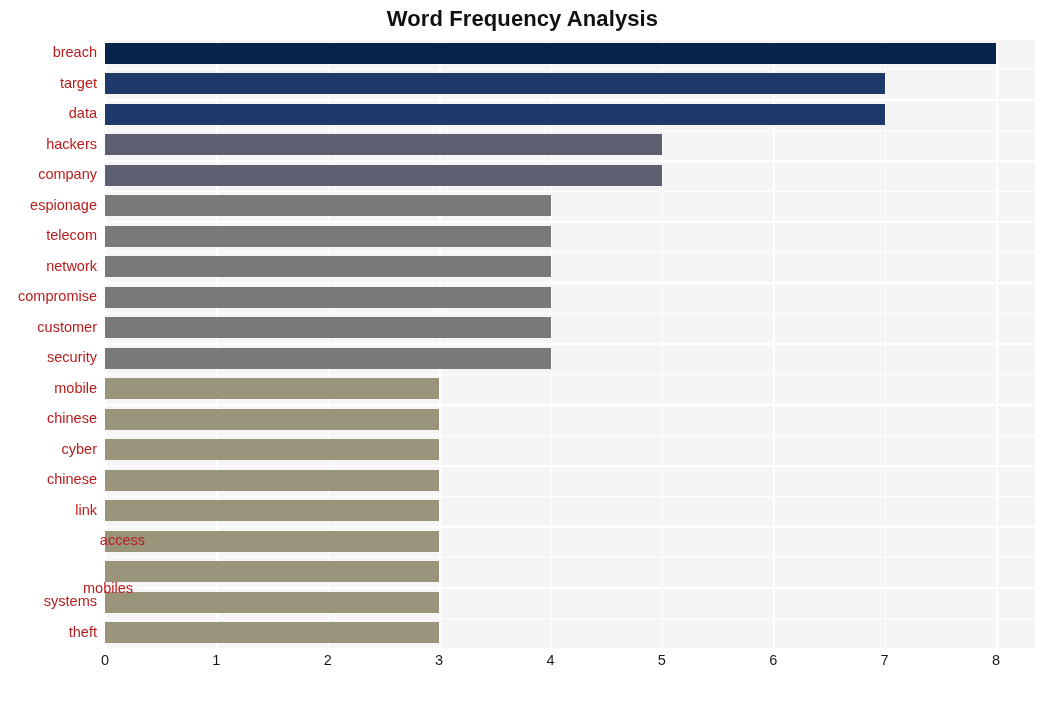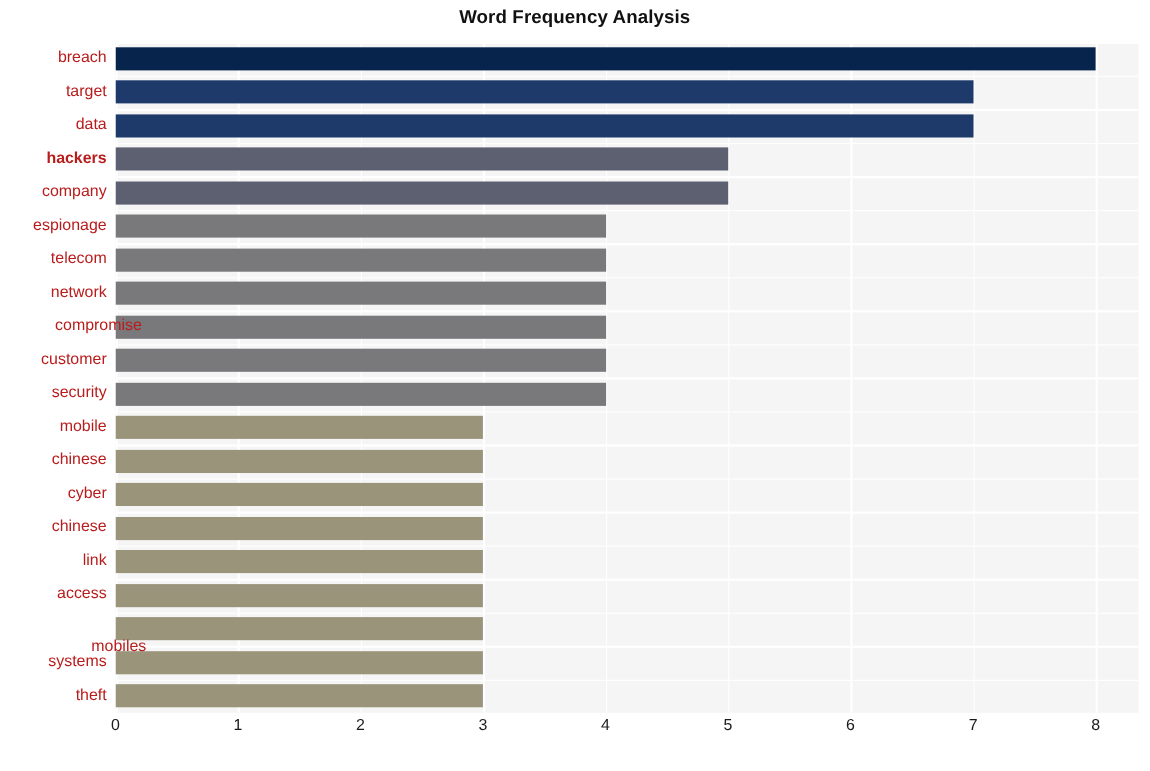--- a/index.html
+++ b/index.html
@@ -21,21 +21,21 @@
     background: #ffffff;
   }
 
   
   .chart-title {
     position: absolute;
     left: 0;
     top: 6px;
     width: 1045px;
     text-align: center;
-    font-size: 17px;
+    font-size: 22px;
     font-weight: bold;
     color: #111111;
     letter-spacing: 0.1px;
   }
 
   
   .plot-area {
     position: absolute;
     left: 105px;
     top: 38px;
@@ -153,34 +153,34 @@
       <div class="bar" title="access: 3" style="width: 334.132px; top: 492.75px; background: rgb(154, 148, 123);"></div>
       <div class="bar" title="mobiles: 3" style="width: 334.132px; top: 523.25px; background: rgb(154, 148, 123);"></div>
       <div class="bar" title="systems: 3" style="width: 334.132px; top: 553.75px; background: rgb(154, 148, 123);"></div>
       <div class="bar" title="theft: 3" style="width: 334.132px; top: 584.25px; background: rgb(154, 148, 123);"></div>
     </div>
 
   <div id="ylabels-layer">
       <div class="ylabel-box" style="top: 44.25px;">breach</div>
       <div class="ylabel-box" style="top: 74.75px;">target</div>
       <div class="ylabel-box" style="top: 105.25px;">data</div>
-      <div class="ylabel-box" style="top: 135.75px; font-weight: bold;">hackers</div>
+      <div class="ylabel-box" style="top: 135.75px;">hackers</div>
       <div class="ylabel-box" style="top: 166.25px;">company</div>
       <div class="ylabel-box" style="top: 196.75px;">espionage</div>
       <div class="ylabel-box" style="top: 227.25px;">telecom</div>
       <div class="ylabel-box" style="top: 257.75px;">network</div>
-      <div class="ylabel-box" style="top: 288.25px; margin-left: 32px;">compromise</div>
+      <div class="ylabel-box" style="top: 288.25px;">compromise</div>
       <div class="ylabel-box" style="top: 318.75px;">customer</div>
       <div class="ylabel-box" style="top: 349.25px;">security</div>
       <div class="ylabel-box" style="top: 379.75px;">mobile</div>
       <div class="ylabel-box" style="top: 410.25px;">chinese</div>
       <div class="ylabel-box" style="top: 440.75px;">cyber</div>
       <div class="ylabel-box" style="top: 471.25px;">chinese</div>
       <div class="ylabel-box" style="top: 501.75px;">link</div>
-      <div class="ylabel-box" style="top: 532.25px;">access</div>
+      <div class="ylabel-box" style="top: 532.25px; padding-left: 48px;">access</div>
       <div class="ylabel-box" style="top: 580px; margin-left: 36px;">mobiles</div>
       <div class="ylabel-box" style="top: 593.25px;">systems</div>
       <div class="ylabel-box" style="top: 623.75px;">theft</div>
     </div>
   <div id="xticks-layer">
       <div class="xtick" style="left: 105px;">0</div>
       <div class="xtick" style="left: 216.377px;">1</div>
       <div class="xtick" style="left: 327.754px;">2</div>
       <div class="xtick" style="left: 439.132px;">3</div>
       <div class="xtick" style="left: 550.509px;">4</div>

